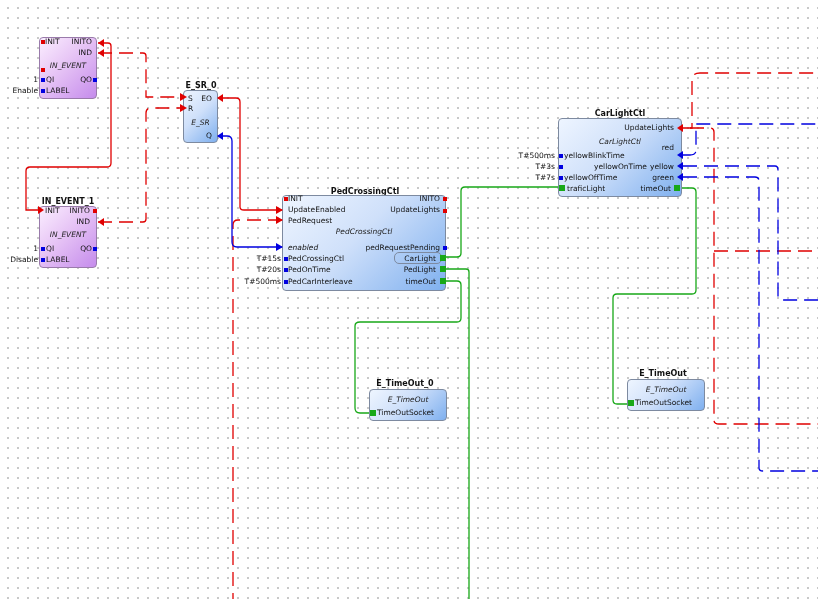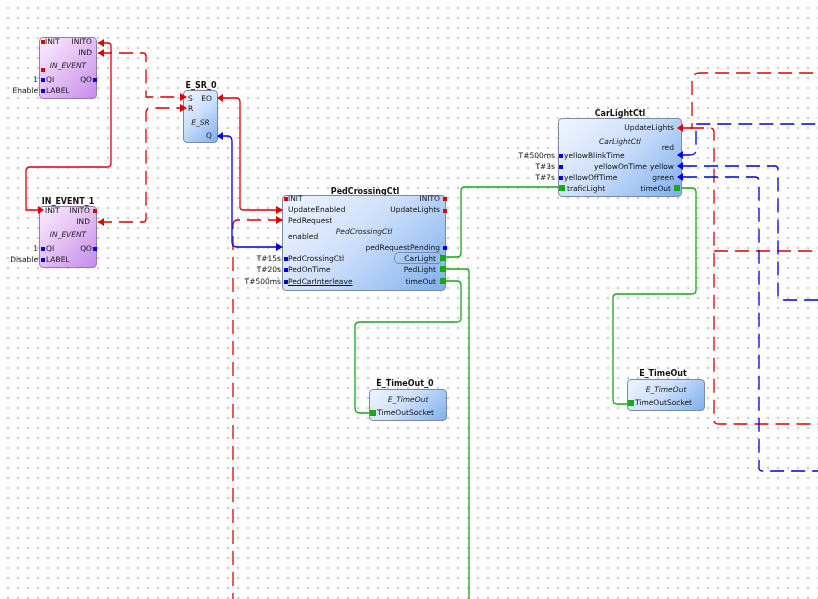--- a/index.html
+++ b/index.html
@@ -107,24 +107,24 @@
   <div class="fb-body blue" style="left:42px;top:8px;width:164px;height:96px;"></div>
   <span class="mk ev" style="left:44px;top:10px;"></span>
   <span class="mk ev" style="left:203px;top:10px;"></span>
   <span class="mk ev" style="left:203px;top:22px;"></span>
   <span class="pin l" style="left:48px;top:7px;">INIT</span>
   <span class="pin l" style="left:48px;top:18px;">UpdateEnabled</span>
   <span class="pin l" style="left:48px;top:29px;">PedRequest</span>
   <span class="pin r" style="left:120px;top:7px;width:80px;">INITO</span>
   <span class="pin r" style="left:120px;top:18px;width:80px;">UpdateLights</span>
   <span class="tname" style="left:42px;top:40px;width:164px;">PedCrossingCtl</span>
-  <span class="pin l" style="left:48px;top:45px;">enabled</span>
+  <span class="pin l" style="left:48px;top:56px;font-style:italic;">enabled</span>
   <span class="pin l" style="left:48px;top:67px;">PedCrossingCtl</span>
   <span class="pin l" style="left:48px;top:78px;">PedOnTime</span>
-  <span class="pin l" style="left:48px;top:90px;text-decoration:underline;">PedCarInterleave</span>
+  <span class="pin l" style="left:48px;top:90px;">PedCarInterleave</span>
   <span class="mk dt" style="left:44px;top:70px;"></span>
   <span class="mk dt" style="left:44px;top:81px;"></span>
   <span class="mk dt" style="left:44px;top:93px;"></span>
   <span class="const" style="left:0;top:67px;width:41px;">T#15s</span>
   <span class="const" style="left:0;top:78px;width:41px;">T#20s</span>
   <span class="const" style="left:0;top:90px;width:41px;">T#500ms</span>
   <span class="pin r" style="left:110px;top:56px;width:90px;">pedRequestPending</span>
   <span class="mk dt" style="left:203px;top:59px;"></span>
   <div class="socket" style="left:154px;top:65px;width:48px;height:12px;"></div>
   <span class="pin r" style="left:140px;top:67px;width:56px;">CarLight</span>

